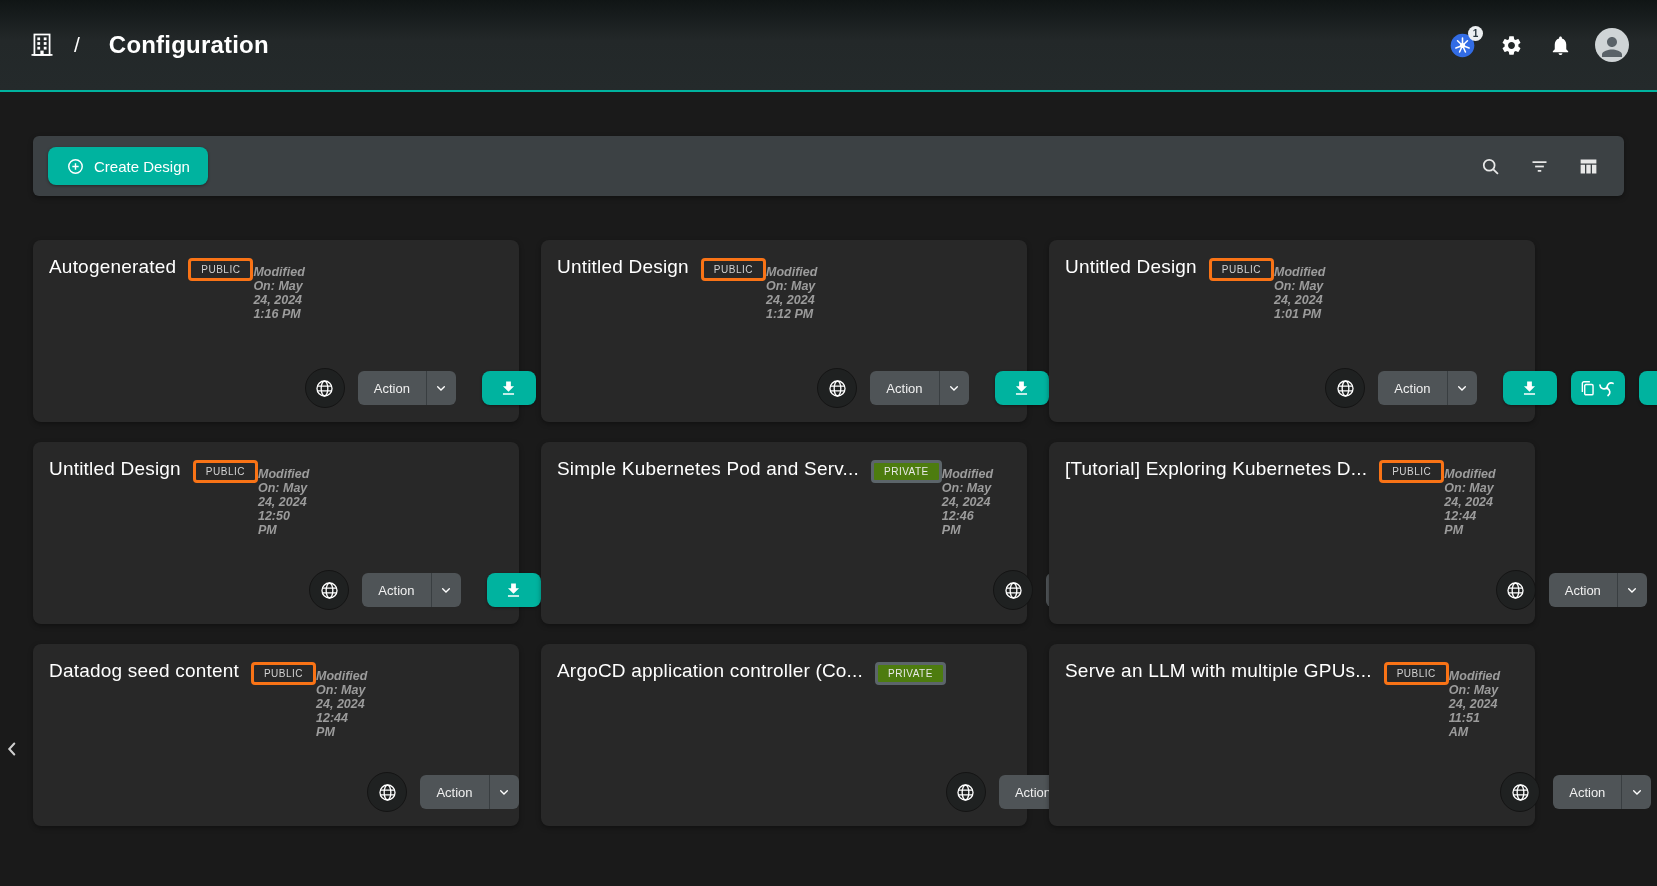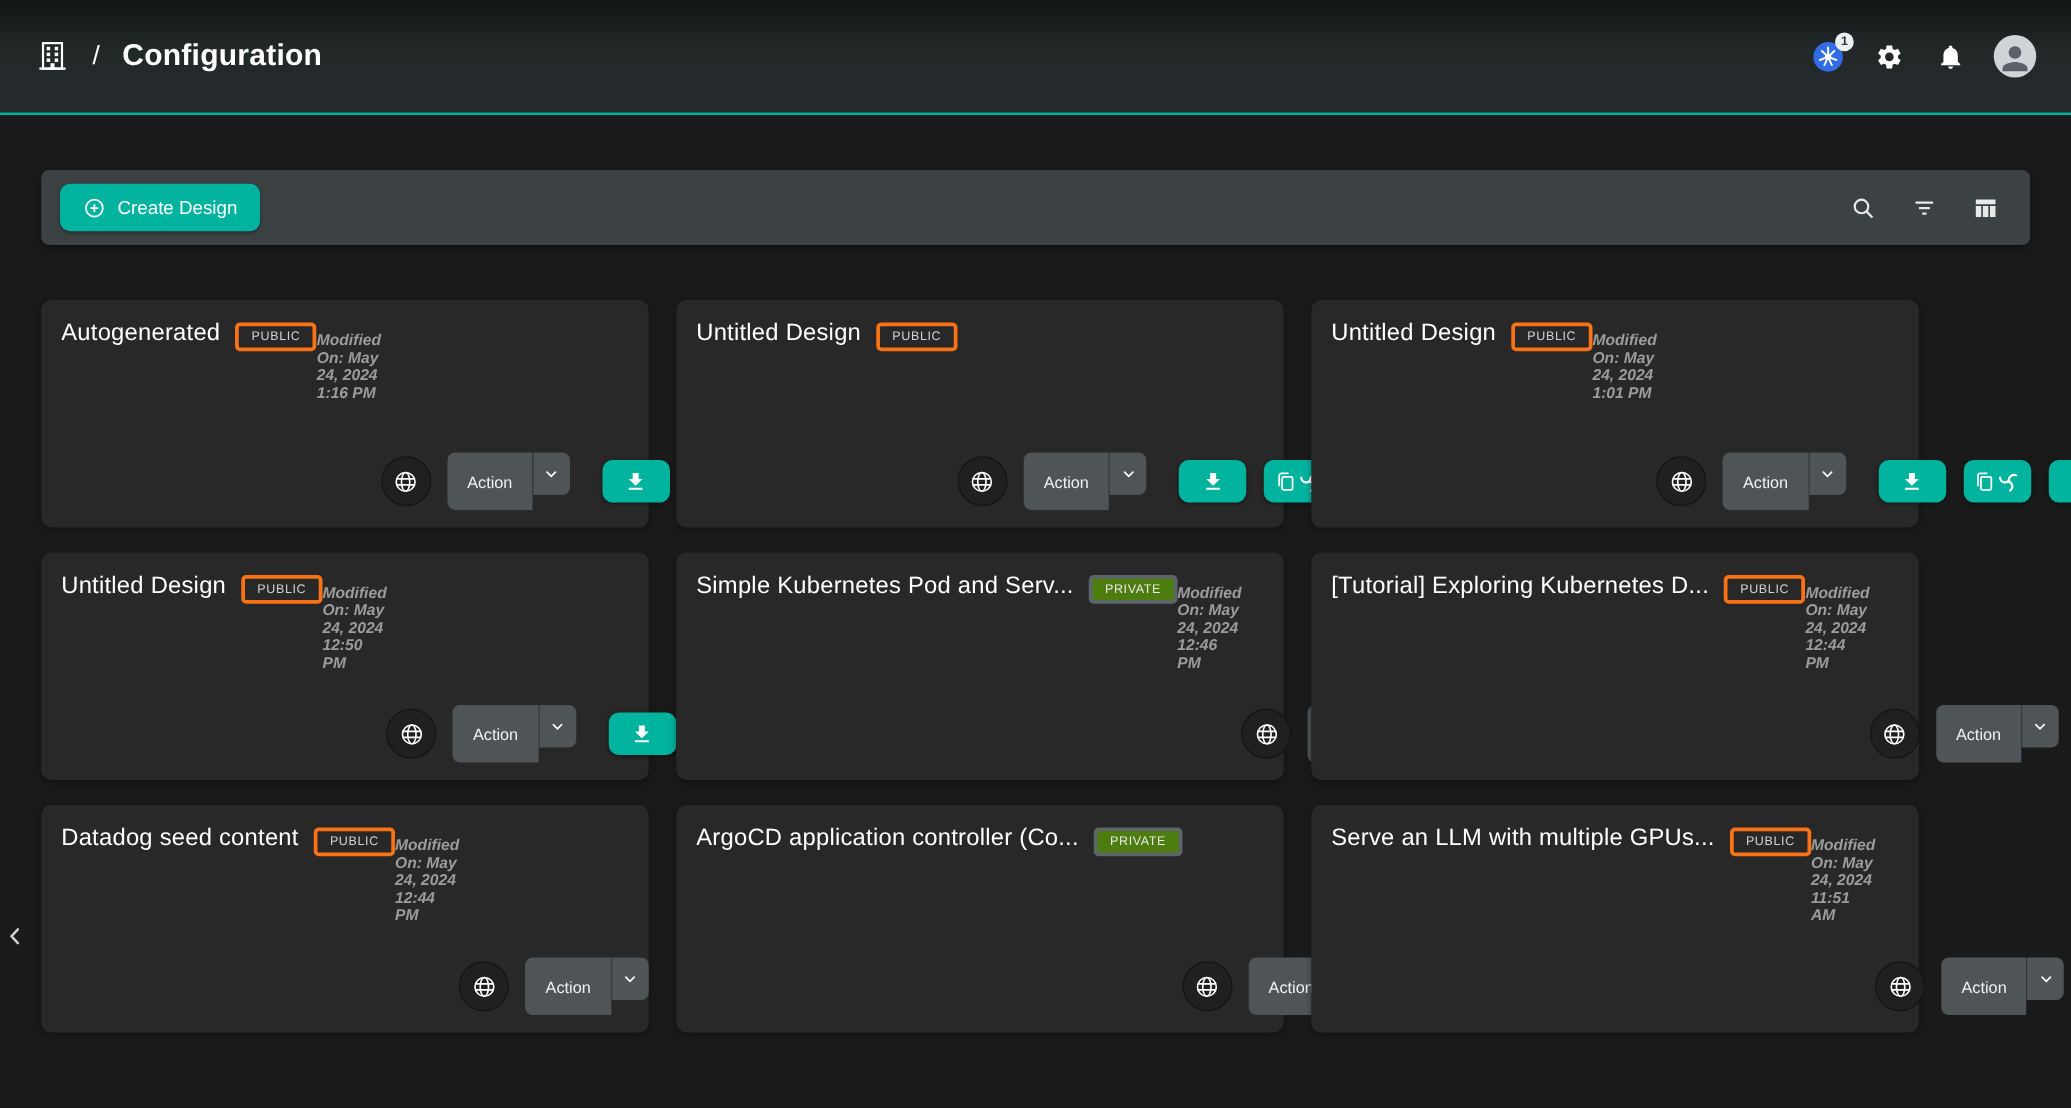--- a/index.html
+++ b/index.html
@@ -10,21 +10,21 @@
   }
 
   
   .appbar {
     height:92px; display:flex; align-items:center; padding:0 28px;
     background:linear-gradient(180deg,#101515 0%, #232829 45%, #242a2b 100%);
     border-bottom:2px solid #00B39F;
   }
   .logo { width:30px; height:30px; display:flex; align-items:center; cursor:pointer; }
   .sep { color:#fff; font-size:21px; margin:0 14px 0 16px; font-weight:400; }
-  .page-title { margin:4px; color:#fff; font-size:24px; font-weight:700; letter-spacing:.2px; }
+  .page-title { margin:15px; color:#fff; font-size:24px; font-weight:700; letter-spacing:.2px; }
   .header-right { margin-left:auto; display:flex; align-items:center; gap:21px; }
   .hicon { position:relative; width:28px; height:28px; display:flex; align-items:center; justify-content:center; cursor:pointer; }
   .hicon svg { display:block; }
   .notif-badge {
     position:absolute; top:-5px; right:-7px; min-width:15px; height:15px; border-radius:8px;
     background:#eceff1; color:#26343c; font-size:10px; font-weight:700;
     display:flex; align-items:center; justify-content:center; padding:0 3px;
   }
   .avatar {
     width:34px; height:34px; border-radius:50%; background:#cfd4d6;
@@ -69,21 +69,21 @@
   .badge-vis.private { background:#4d7c0f; border-color:#5c656a; color:#e9e9e9; }
   .card-mod { margin-top:9px; color:#9c9c9c; font-size:12.5px; font-style:italic; font-weight:600; }
   .card-actions { margin-top:auto; display:flex; align-items:center; gap:13px; }
 
   .globe-btn {
     width:40px; height:40px; border-radius:50%; border:1px solid #141414;
     background:#1f2121; display:flex; align-items:center; justify-content:center; cursor:pointer; padding:0;
   }
   .split { display:flex; }
   .split-main {
-    height:46px; border:none; background:#4f5457; color:#f0f0f0; font-family:inherit;
+    height:34px; border:none; background:#4f5457; color:#f0f0f0; font-family:inherit;
     font-size:13px; padding:3px 16px; border-radius:6px 0 0 6px; cursor:pointer;
   }
   .split-caret {
     width:30px; height:34px; border:none; background:#4f5457; border-left:1px solid #393e41;
     border-radius:0 6px 6px 0; display:flex; align-items:center; justify-content:center; cursor:pointer; padding:0;
   }
   .teal-group { display:flex; gap:14px; margin-left:13px; }
   .btn-sq {
     width:54px; height:34px; border:none; border-radius:8px; background:#00B39F;
     display:flex; align-items:center; justify-content:center; cursor:pointer; padding:0;
@@ -253,20 +253,21 @@
           </svg>
         </button>
       </div>
     </div>
   </div>
       <div class="card">
     <div class="card-head">
       <div class="card-title">Untitled Design</div>
       <div class="badge-vis">PUBLIC</div>
     </div>
+    <div class="card-mod">Modified On: May 24, 2024 1:12 PM</div>
     <div class="card-actions">
       <button class="globe-btn">
         <svg viewBox="0 0 24 24" width="21" height="21" fill="none" stroke="#fff" stroke-width="1.5">
           <circle cx="12" cy="12" r="8.6"></circle>
           <ellipse cx="12" cy="12" rx="3.8" ry="8.6"></ellipse>
           <path d="M3.7 9.2h16.6M3.7 14.8h16.6"></path>
         </svg>
       </button>
       <div class="split">
         <button class="split-main">Action</button>

